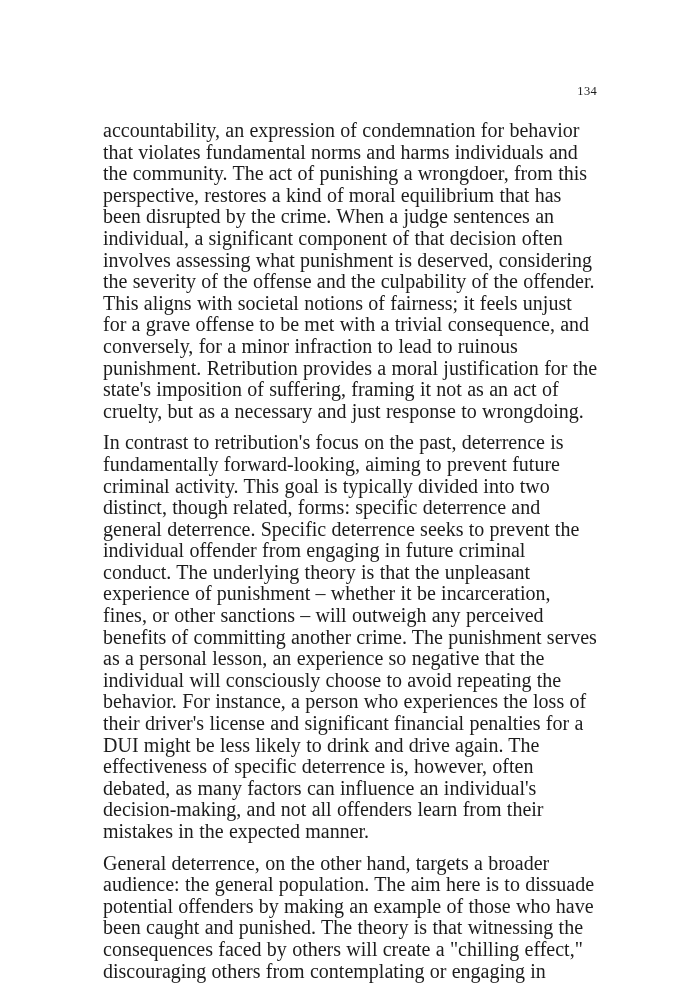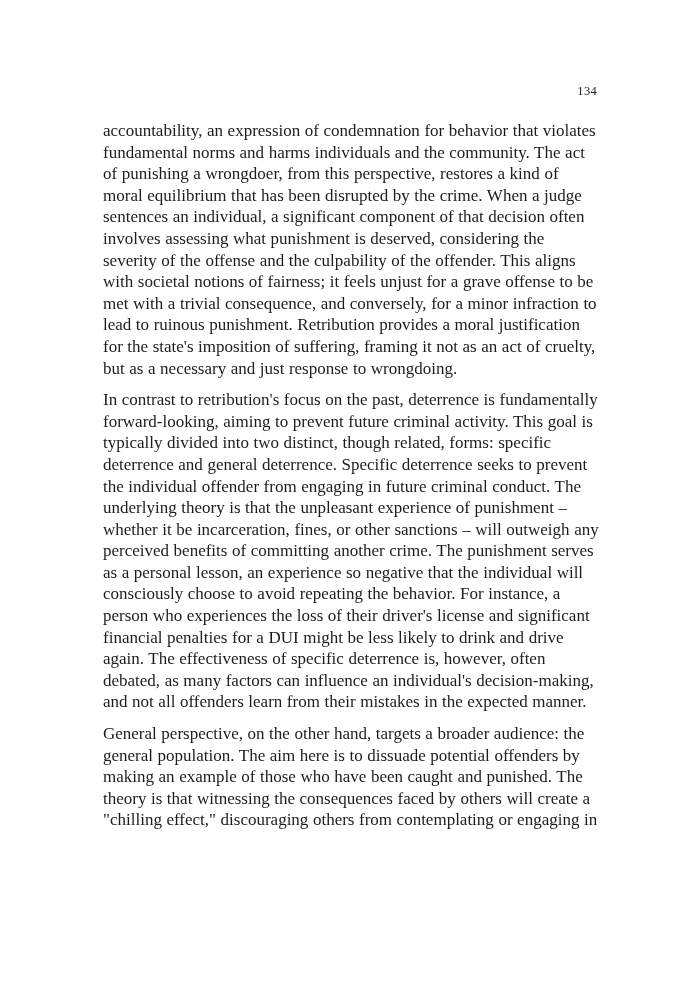--- a/index.html
+++ b/index.html
@@ -27,33 +27,33 @@
     color: #1c1c1c;
   }
   .content {
     position: absolute;
     top: 120px;
     left: 103px;
     width: 496px;
   }
   .content p {
     margin: 0 0 10px 0;
-    font-size: 17px;
+    font-size: 20px;
     line-height: 21.6px;
     text-align: left;
     color: #1c1c1c;
     word-spacing: 0.3px;
   }
   .content p strong {
     font-weight: 400;
   }
 </style>
 </head>
 <body>
 
 <div class="page">
   <div class="page-number">134</div>
   <div class="content">
       <p><span>accountability, an expression of condemnation for behavior that violates fundamental norms and harms individuals and the community. The act of punishing a wrongdoer, from this perspective, restores a kind of moral equilibrium that has been disrupted by the crime. When a judge sentences an individual, a significant component of that decision often involves assessing what punishment is deserved, considering the severity of the offense and the culpability of the offender. This aligns with societal notions of fairness; it feels unjust for a grave offense to be met with a trivial consequence, and conversely, for a minor infraction to lead to ruinous punishment. Retribution provides a moral justification for the state's imposition of suffering, framing it not as an act of cruelty, but as a necessary and just response to wrongdoing.</span></p>
       <p><span>In contrast to retribution's focus on the past, </span><strong>deterrence</strong><span> is fundamentally forward-looking, aiming to prevent future criminal activity. This goal is typically divided into two distinct, though related, forms: specific deterrence and general deterrence. </span><strong>Specific deterrence</strong><span> seeks to prevent the individual offender from engaging in future criminal conduct. The underlying theory is that the unpleasant experience of punishment – whether it be incarceration, fines, or other sanctions – will outweigh any perceived benefits of committing another crime. The punishment serves as a personal lesson, an experience so negative that the individual will consciously choose to avoid repeating the behavior. For instance, a person who experiences the loss of their driver's license and significant financial penalties for a DUI might be less likely to drink and drive again. The effectiveness of specific deterrence is, however, often debated, as many factors can influence an individual's decision-making, and not all offenders learn from their mistakes in the expected manner.</span></p>
-      <p><strong>General perspective</strong><span>, on the other hand, targets a broader audience: the general population. The aim here is to dissuade potential offenders by making an example of those who have been caught and punished. The theory is that witnessing the consequences faced by others will create a "chilling effect," discouraging others from contemplating or engaging in</span></p>
+      <p><strong>General deterrence</strong><span>, on the other hand, targets a broader audience: the general population. The aim here is to dissuade potential offenders by making an example of those who have been caught and punished. The theory is that witnessing the consequences faced by others will create a "chilling effect," discouraging others from contemplating or engaging in</span></p>
     </div>
 </div>
 
 </body></html>

